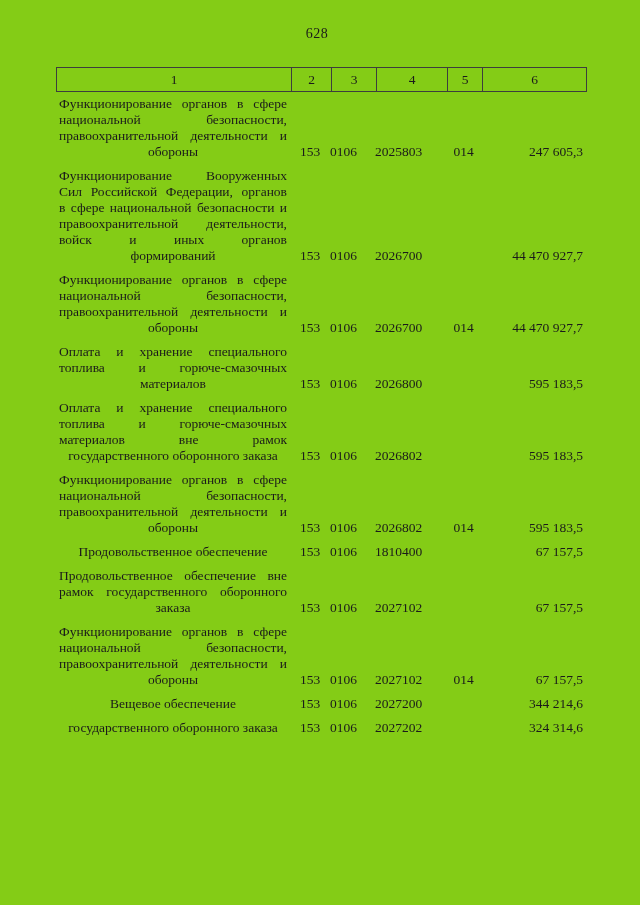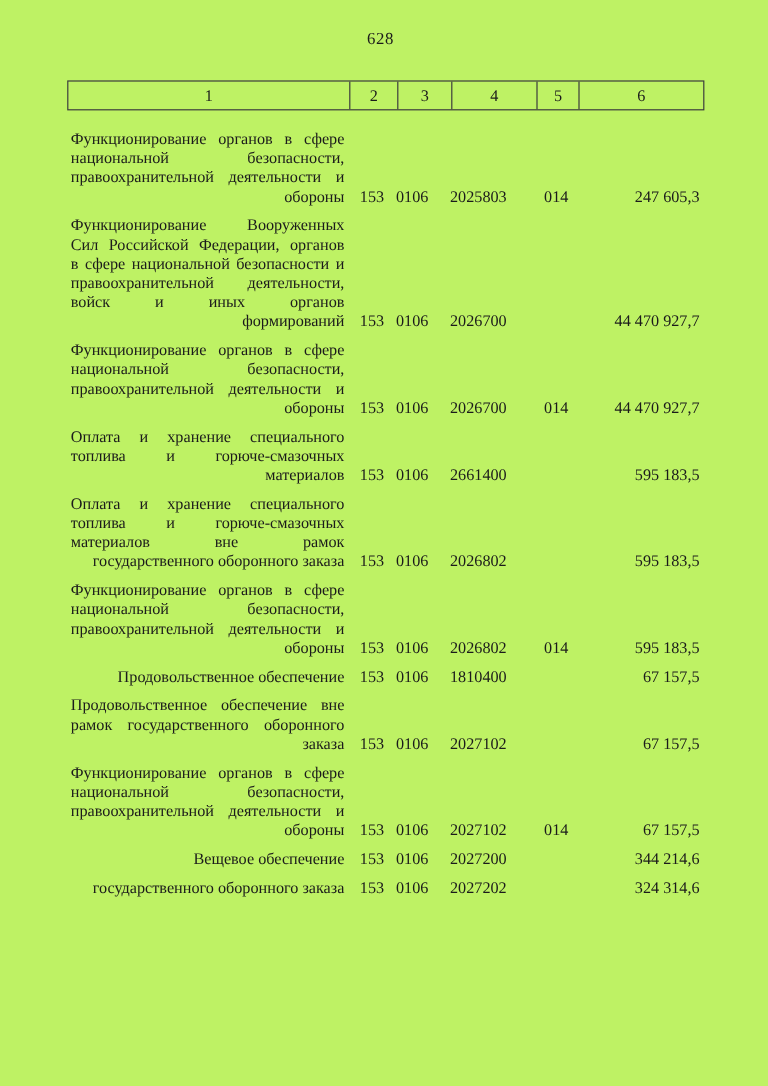--- a/index.html
+++ b/index.html
@@ -2,50 +2,50 @@
 <html><head>
 <meta charset="utf-8">
 <style>
   html,body{margin:0;padding:0;}
   body{
     width:640px;height:905px;background:#ffffff;
     font-family:"Liberation Serif", serif;
     color:#1b1b1b;
     -webkit-font-smoothing:antialiased;
   }
-  .page{position:relative;width:640px;height:905px;background:#bef264;overflow:hidden;}
+  .page{position:relative;width:640px;height:905px;background:#84cc16;overflow:hidden;}
   .pagenum{
     position:absolute;top:26px;left:0;width:634px;text-align:center;
     font-size:14px;letter-spacing:0.5px;
   }
   .doc-table{position:absolute;left:56px;top:67px;width:531px;}
   .hdr{
     display:flex;height:25px;box-sizing:border-box;
     border:1.5px solid #3d3d3d;
   }
   .hcell{
     box-sizing:border-box;display:flex;align-items:center;justify-content:center;
     font-size:13.5px;border-left:1px solid #3d3d3d;
   }
   .hcell:first-child{border-left:none;}
   .w1{width:234px;} .w2{width:40px;} .w3{width:45px;} .w4{width:71px;} .w5{width:35px;} .w6{flex:1;}
-  .tbody{margin-top:16px;}
+  .tbody{margin-top:4px;}
   .row{
     display:flex;align-items:flex-end;margin-top:8px;
     font-size:13.5px;line-height:16px;
   }
   .row:first-child{margin-top:0;}
   .cell{box-sizing:border-box;}
   .c1{width:234px;padding-left:3px;padding-right:3px;}
   .c2{width:40px;text-align:center;}
   .c3{width:45px;}
   .c4{width:71px;text-align:left;}
   .c5{width:35px;text-align:center;}
   .c6{width:106px;text-align:right;padding-right:4px;white-space:nowrap;}
-  .nline{text-align:right;}
+  .nline{text-align:center;}
   .jl{text-align:justify;text-align-last:justify;}
 </style>
 </head>
 <body>
 
 <div class="page">
 
   <div class="pagenum">628</div>
 
   <div class="doc-table">
@@ -102,21 +102,21 @@
           <div class="cell c6">44 470 927,7</div>
         </div>
         <div class="row">
           <div class="cell c1">
             <div class="nline jl">Оплата и хранение специального</div>
             <div class="nline jl">топлива и горюче-смазочных</div>
             <div class="nline">материалов</div>
           </div>
           <div class="cell c2">153</div>
           <div class="cell c3">0106</div>
-          <div class="cell c4">2661400</div>
+          <div class="cell c4">2026800</div>
           <div class="cell c5"></div>
           <div class="cell c6">595 183,5</div>
         </div>
         <div class="row">
           <div class="cell c1">
             <div class="nline jl">Оплата и хранение специального</div>
             <div class="nline jl">топлива и горюче-смазочных</div>
             <div class="nline jl">материалов вне рамок</div>
             <div class="nline">государственного оборонного заказа</div>
           </div>

